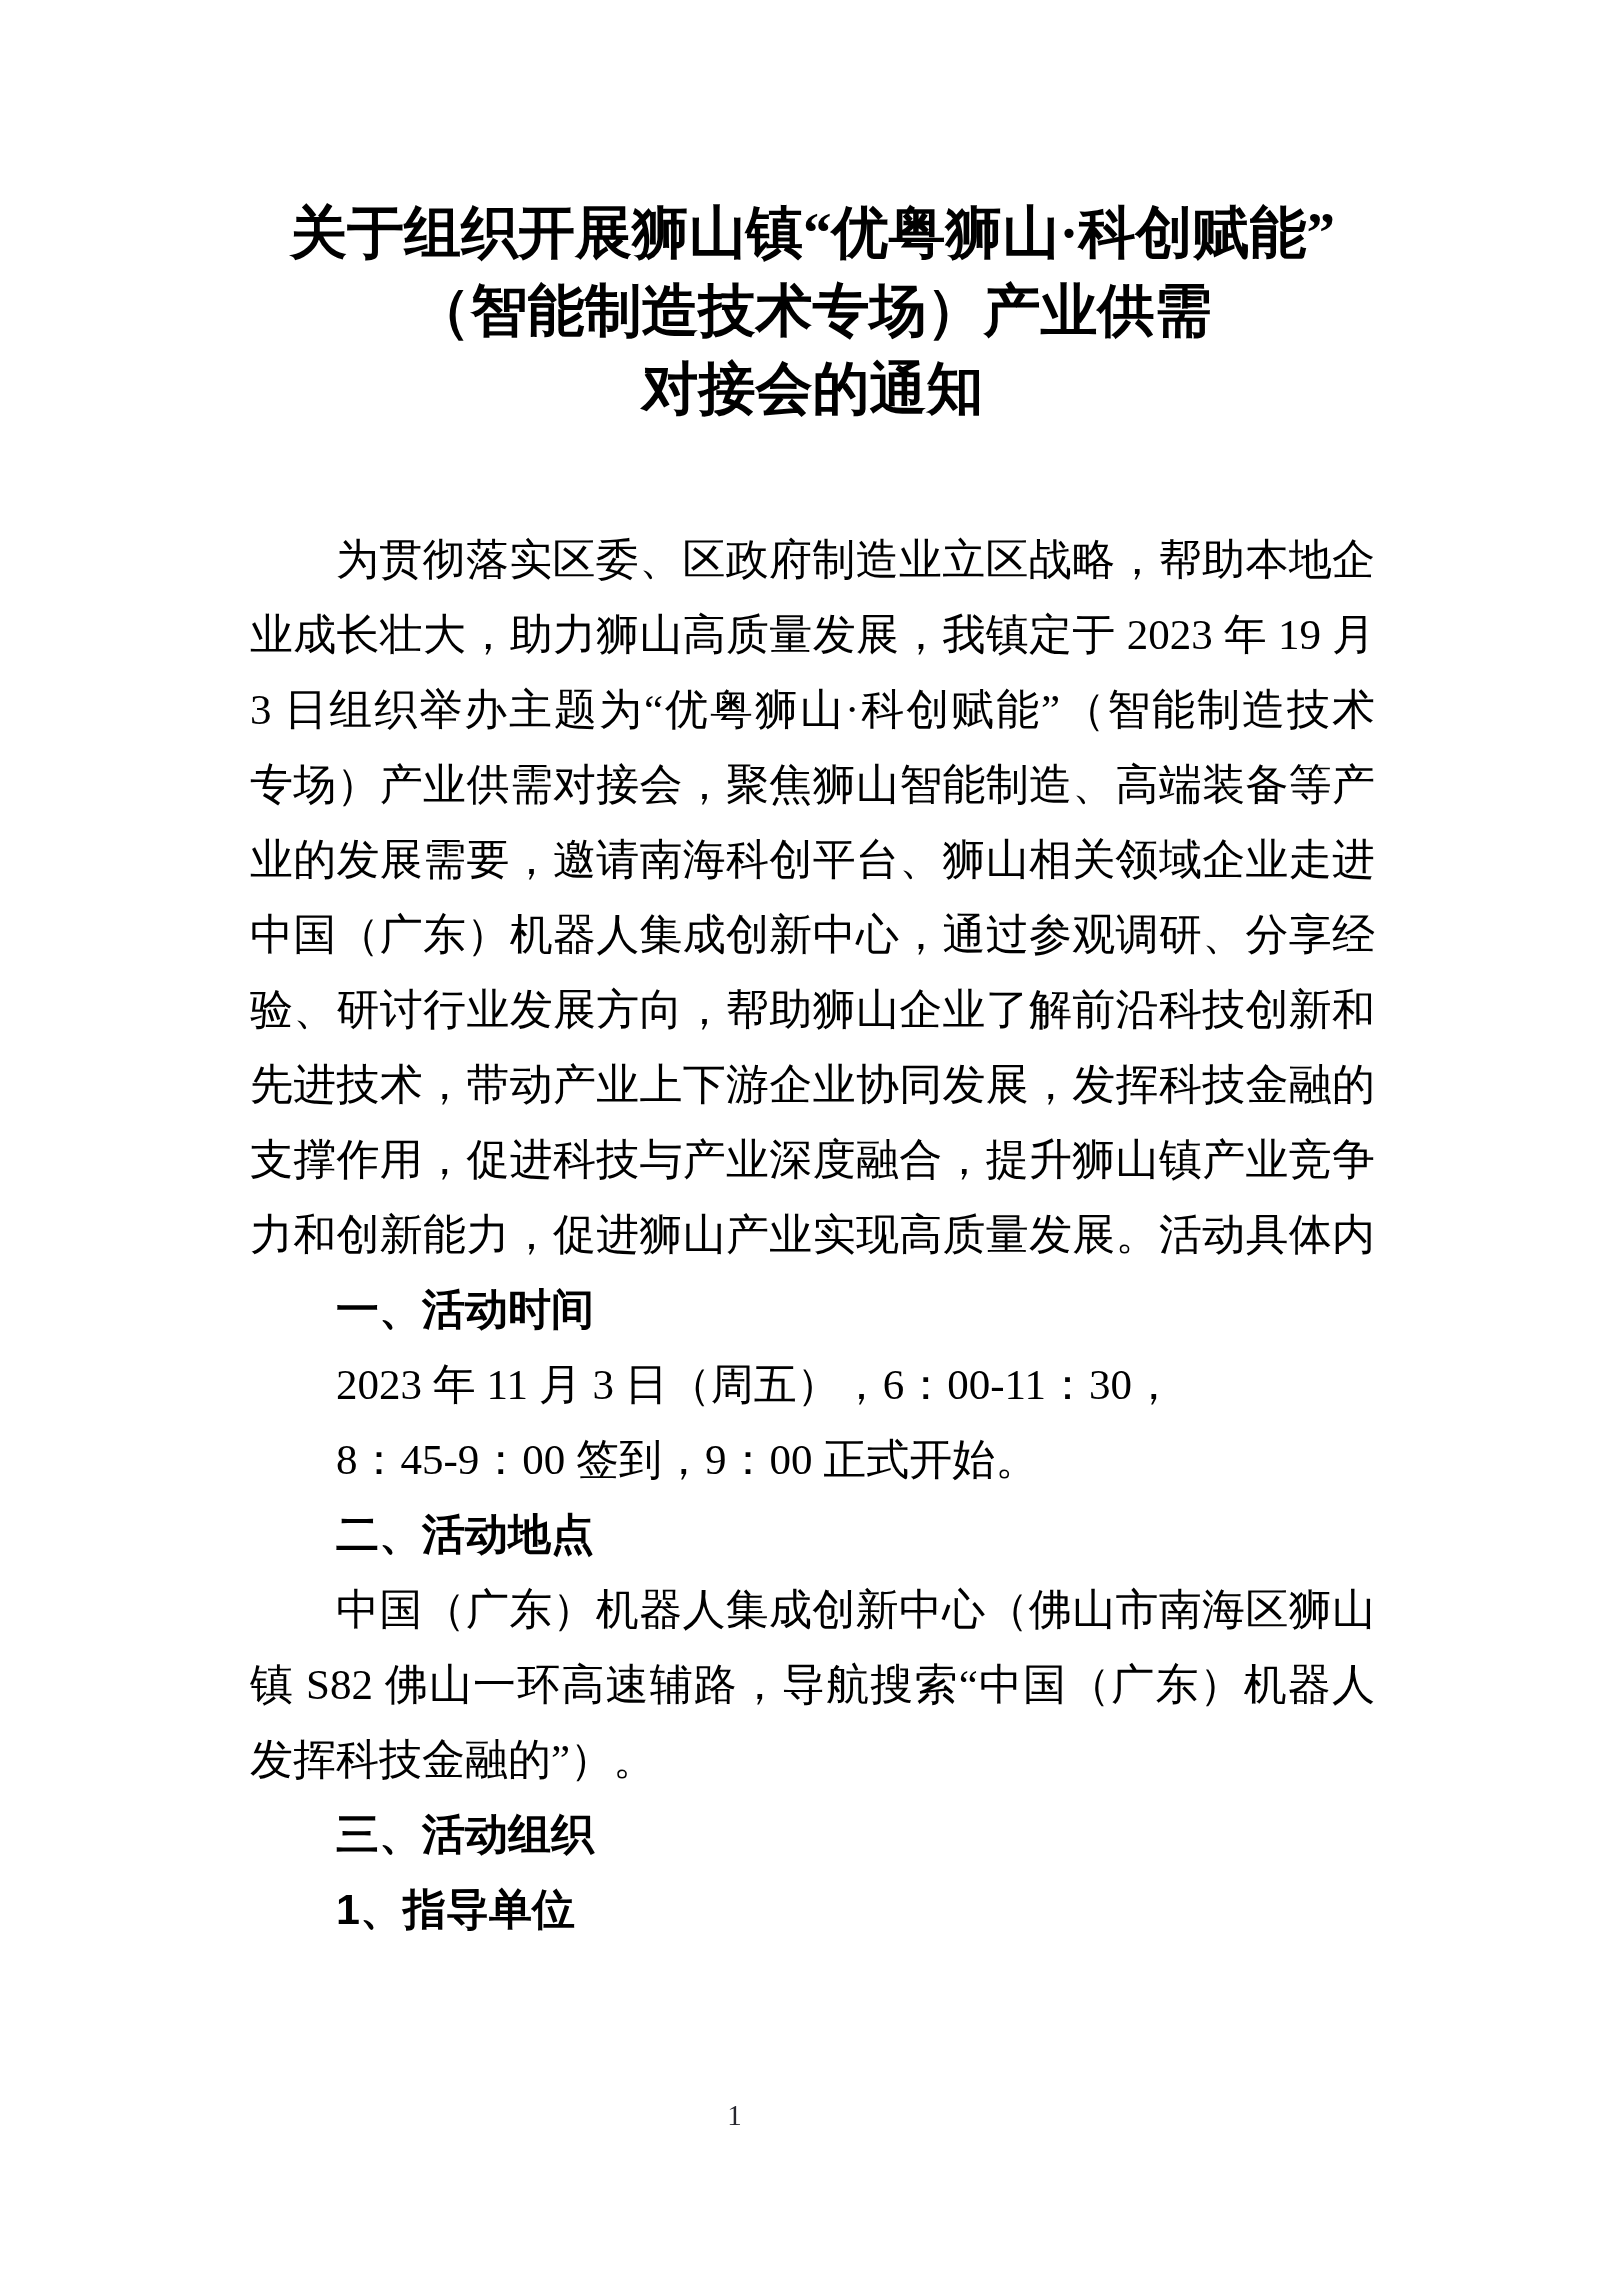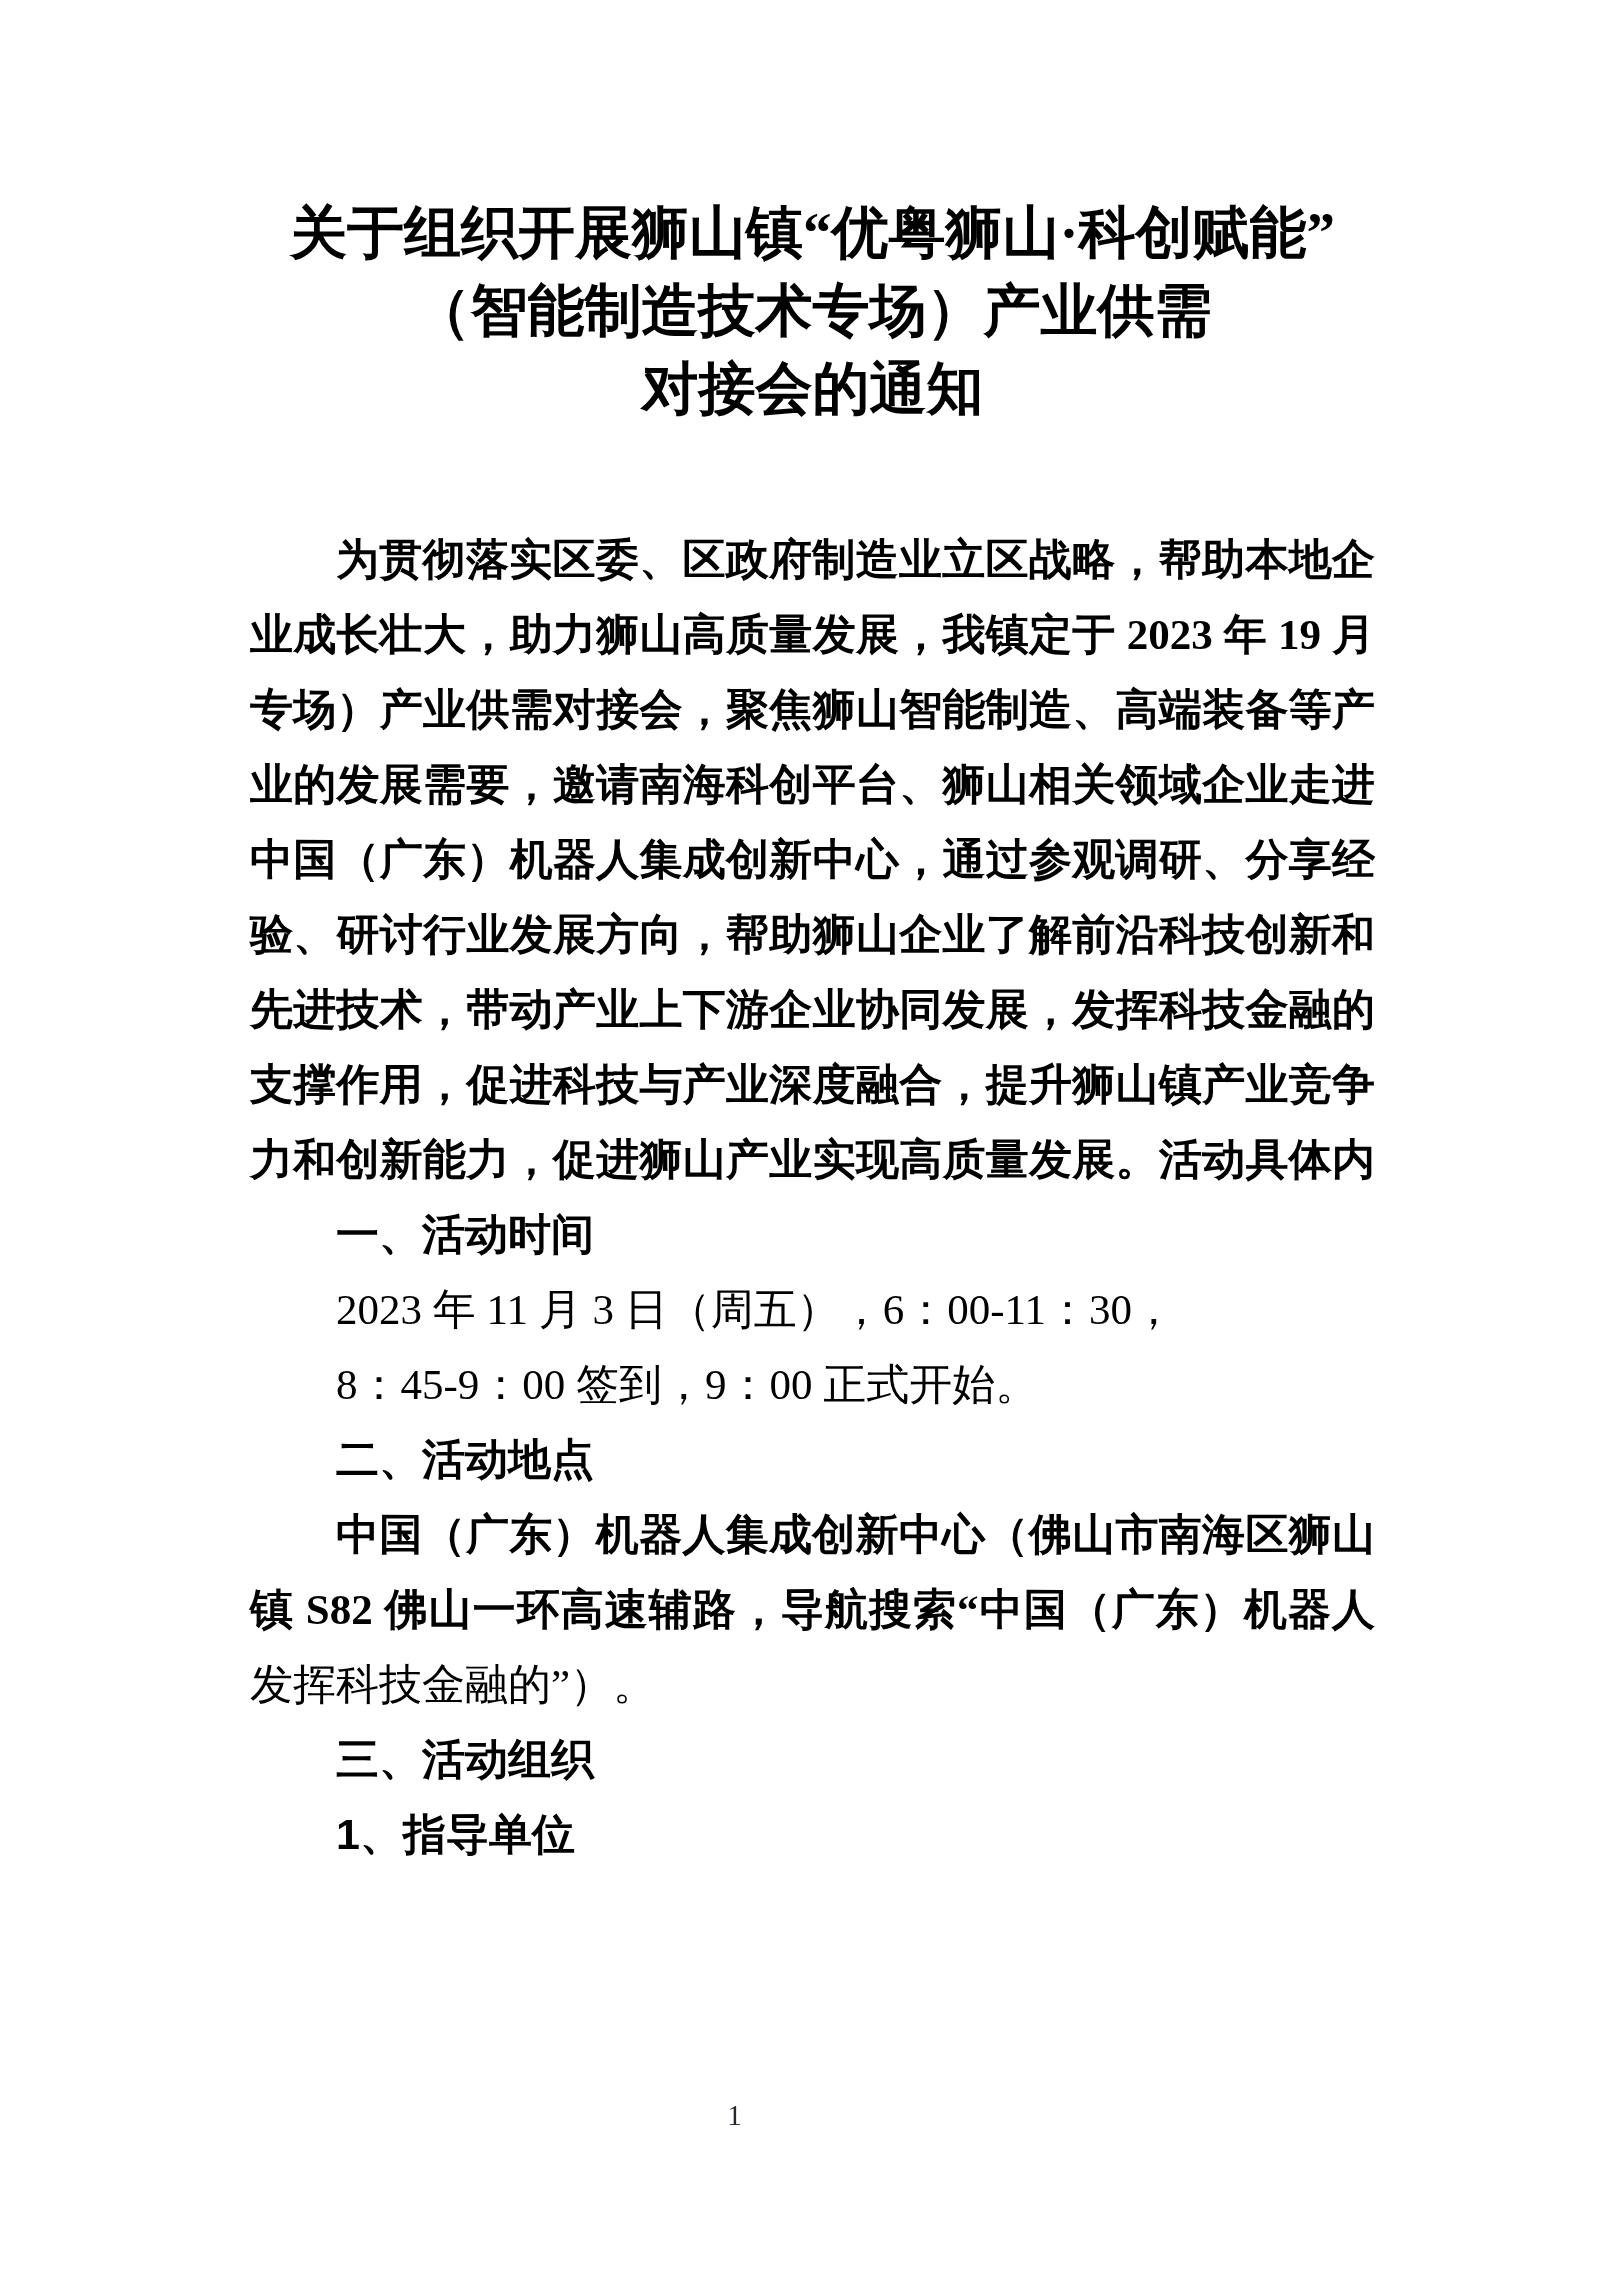--- a/index.html
+++ b/index.html
@@ -55,21 +55,20 @@
     text-indent: 0;
     white-space: normal;
   }
   .line.first {
     text-indent: 86px;
   }
   .line.stretch {
     text-align: justify;
     text-align-last: justify;
     text-justify: inter-character;
-    font-weight: bold;
   }
   .page-number {
     position: absolute;
     top: 2098px;
     left: 0;
     width: 100%;
     text-align: center;
     font-size: 29px;
     line-height: 35px;
     color: #26262e;
@@ -83,20 +82,21 @@
   <div class="content">
     <div class="doc-title">
         <div class="title-line">关于组织开展狮山镇“优粤狮山·科创赋能”</div>
         <div class="title-line">（智能制造技术专场）产业供需</div>
         <div class="title-line">对接会的通知</div>
       </div>
     <div class="blocks">
         <div class="block paragraph">
           <div class="line first stretch">为贯彻落实区委、区政府制造业立区战略，帮助本地企</div>
           <div class="line stretch">业成长壮大，助力狮山高质量发展，我镇定于 2023 年 19 月</div>
+          <div class="line stretch">3 日组织举办主题为“优粤狮山·科创赋能”（智能制造技术</div>
           <div class="line stretch">专场）产业供需对接会，聚焦狮山智能制造、高端装备等产</div>
           <div class="line stretch">业的发展需要，邀请南海科创平台、狮山相关领域企业走进</div>
           <div class="line stretch">中国（广东）机器人集成创新中心，通过参观调研、分享经</div>
           <div class="line stretch">验、研讨行业发展方向，帮助狮山企业了解前沿科技创新和</div>
           <div class="line stretch">先进技术，带动产业上下游企业协同发展，发挥科技金融的</div>
           <div class="line stretch">支撑作用，促进科技与产业深度融合，提升狮山镇产业竞争</div>
           <div class="line stretch">力和创新能力，促进狮山产业实现高质量发展。活动具体内</div>
         </div>
         <div class="block heading">
           <div class="line first">一、活动时间</div>

